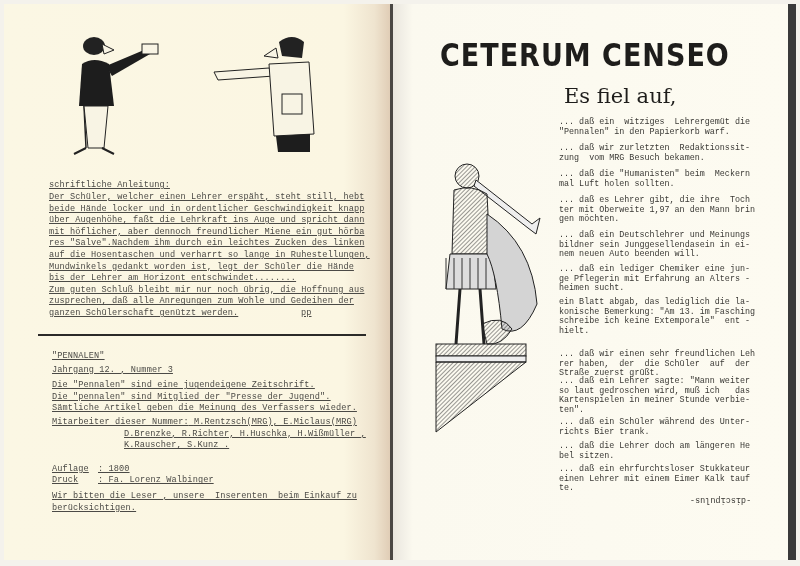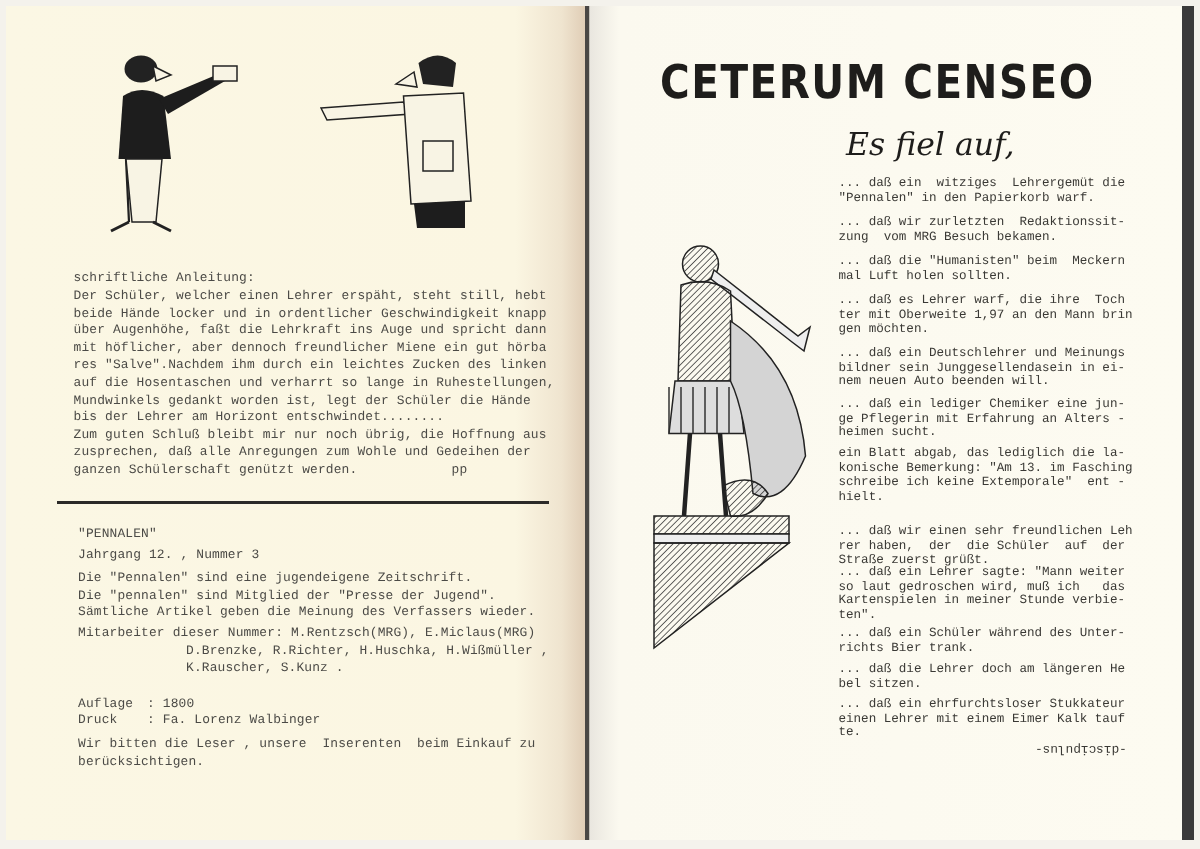--- a/index.html
+++ b/index.html
@@ -2,26 +2,26 @@
 <html><head>
 <meta charset="utf-8">
 <style>
   html,body{margin:0;padding:0;background:#f4f2ec;}
   body{width:800px;height:566px;position:relative;overflow:hidden;font-family:"Liberation Mono","DejaVu Sans Mono",monospace;}
   .spread{position:absolute;left:4px;top:4px;width:792px;height:556px;background:#fbf7e6;}
   .page-left{position:absolute;left:0;top:0;width:386px;height:556px;background:linear-gradient(90deg,#fbf7e4 0%,#fbf6e2 88%,#efe4cf 96%,#e0cdb6 100%);}
   .spine{position:absolute;left:386px;top:0;width:3px;height:556px;background:#4a4744;}
   .page-right{position:absolute;left:389px;top:0;width:395px;height:556px;background:linear-gradient(90deg,#e9e6df 0%,#fbf9ef 5%,#fdfbf1 100%);}
   .right-edge{position:absolute;left:784px;top:0;width:8px;height:556px;background:#3a3a3a;}
-  .tw{color:#4b4a46;font-size:8.6px;line-height:11.6px;white-space:pre;letter-spacing:0.1px;}
+  .tw{color:#4b4a46;font-size:8.6px;line-height:11.6px;white-space:pre;letter-spacing:0.1px;text-decoration:underline;}
   .tw2{color:#3a3935;font-size:8.4px;line-height:9.6px;white-space:pre;}
   .abs{position:absolute;}
   .rule{position:absolute;left:34px;top:330px;width:328px;height:2px;background:#2b2a28;}
   .title{position:absolute;left:436px;top:36px;font-family:"DejaVu Sans",sans-serif;font-weight:bold;font-size:27px;letter-spacing:1px;color:#1e1d1b;transform:scaleY(1.15);}
-  .script{position:absolute;left:560px;top:80px;font-family:"DejaVu Serif",serif;font-style:italic;font-size:21px;color:#1e1d1b;}
+  .script{position:absolute;left:560px;top:80px;font-family:"DejaVu Serif",serif;font-size:21px;color:#1e1d1b;}
   .sig{position:absolute;left:686px;top:490px;transform:rotate(180deg);color:#3a3935;font-size:8.5px;}
   .item{position:absolute;left:555px;}
 </style>
 </head>
 <body>
 
 <div class="spread">
   <div class="page-left">
 
     <svg class="abs" style="left:60px;top:20px" width="270" height="135">
@@ -115,21 +115,21 @@
     <path d="M50 170 Q70 160 80 175 Q70 192 55 190 Z" fill="url(#hatch)" stroke="#222"></path>
     <rect x="4" y="190" width="90" height="12" fill="url(#hatch)" stroke="#222"></rect>
     <rect x="4" y="202" width="90" height="6" fill="#eee" stroke="#222"></rect>
     <path d="M4 208 L94 208 L4 278 Z" fill="url(#hatch)" stroke="#222"></path>
   </svg>
 
   <div>
     <div class="item tw2" style="top:114px"><div>... daß ein  witziges  Lehrergemüt die</div><div>"Pennalen" in den Papierkorb warf.</div></div>
     <div class="item tw2" style="top:140px"><div>... daß wir zurletzten  Redaktionssit-</div><div>zung  vom MRG Besuch bekamen.</div></div>
     <div class="item tw2" style="top:166px"><div>... daß die "Humanisten" beim  Meckern</div><div>mal Luft holen sollten.</div></div>
-    <div class="item tw2" style="top:192px"><div>... daß es Lehrer warf, die ihre  Toch</div><div>ter mit Oberweite 1,97 an den Mann brin</div><div>gen möchten.</div></div>
+    <div class="item tw2" style="top:192px"><div>... daß es Lehrer gibt, die ihre  Toch</div><div>ter mit Oberweite 1,97 an den Mann brin</div><div>gen möchten.</div></div>
     <div class="item tw2" style="top:227px"><div>... daß ein Deutschlehrer und Meinungs</div><div>bildner sein Junggesellendasein in ei-</div><div>nem neuen Auto beenden will.</div></div>
     <div class="item tw2" style="top:261px"><div>... daß ein lediger Chemiker eine jun-</div><div>ge Pflegerin mit Erfahrung an Alters -</div><div>heimen sucht.</div></div>
     <div class="item tw2" style="top:294px"><div>ein Blatt abgab, das lediglich die la-</div><div>konische Bemerkung: "Am 13. im Fasching</div><div>schreibe ich keine Extemporale"  ent -</div><div>hielt.</div></div>
     <div class="item tw2" style="top:346px"><div>... daß wir einen sehr freundlichen Leh</div><div>rer haben,  der  die Schüler  auf  der</div><div>Straße zuerst grüßt.</div></div>
     <div class="item tw2" style="top:373px"><div>... daß ein Lehrer sagte: "Mann weiter</div><div>so laut gedroschen wird, muß ich   das</div><div>Kartenspielen in meiner Stunde verbie-</div><div>ten".</div></div>
     <div class="item tw2" style="top:414px"><div>... daß ein Schüler während des Unter-</div><div>richts Bier trank.</div></div>
     <div class="item tw2" style="top:438px"><div>... daß die Lehrer doch am längeren He</div><div>bel sitzen.</div></div>
     <div class="item tw2" style="top:461px"><div>... daß ein ehrfurchtsloser Stukkateur</div><div>einen Lehrer mit einem Eimer Kalk tauf</div><div>te.</div></div>
   </div>
 

